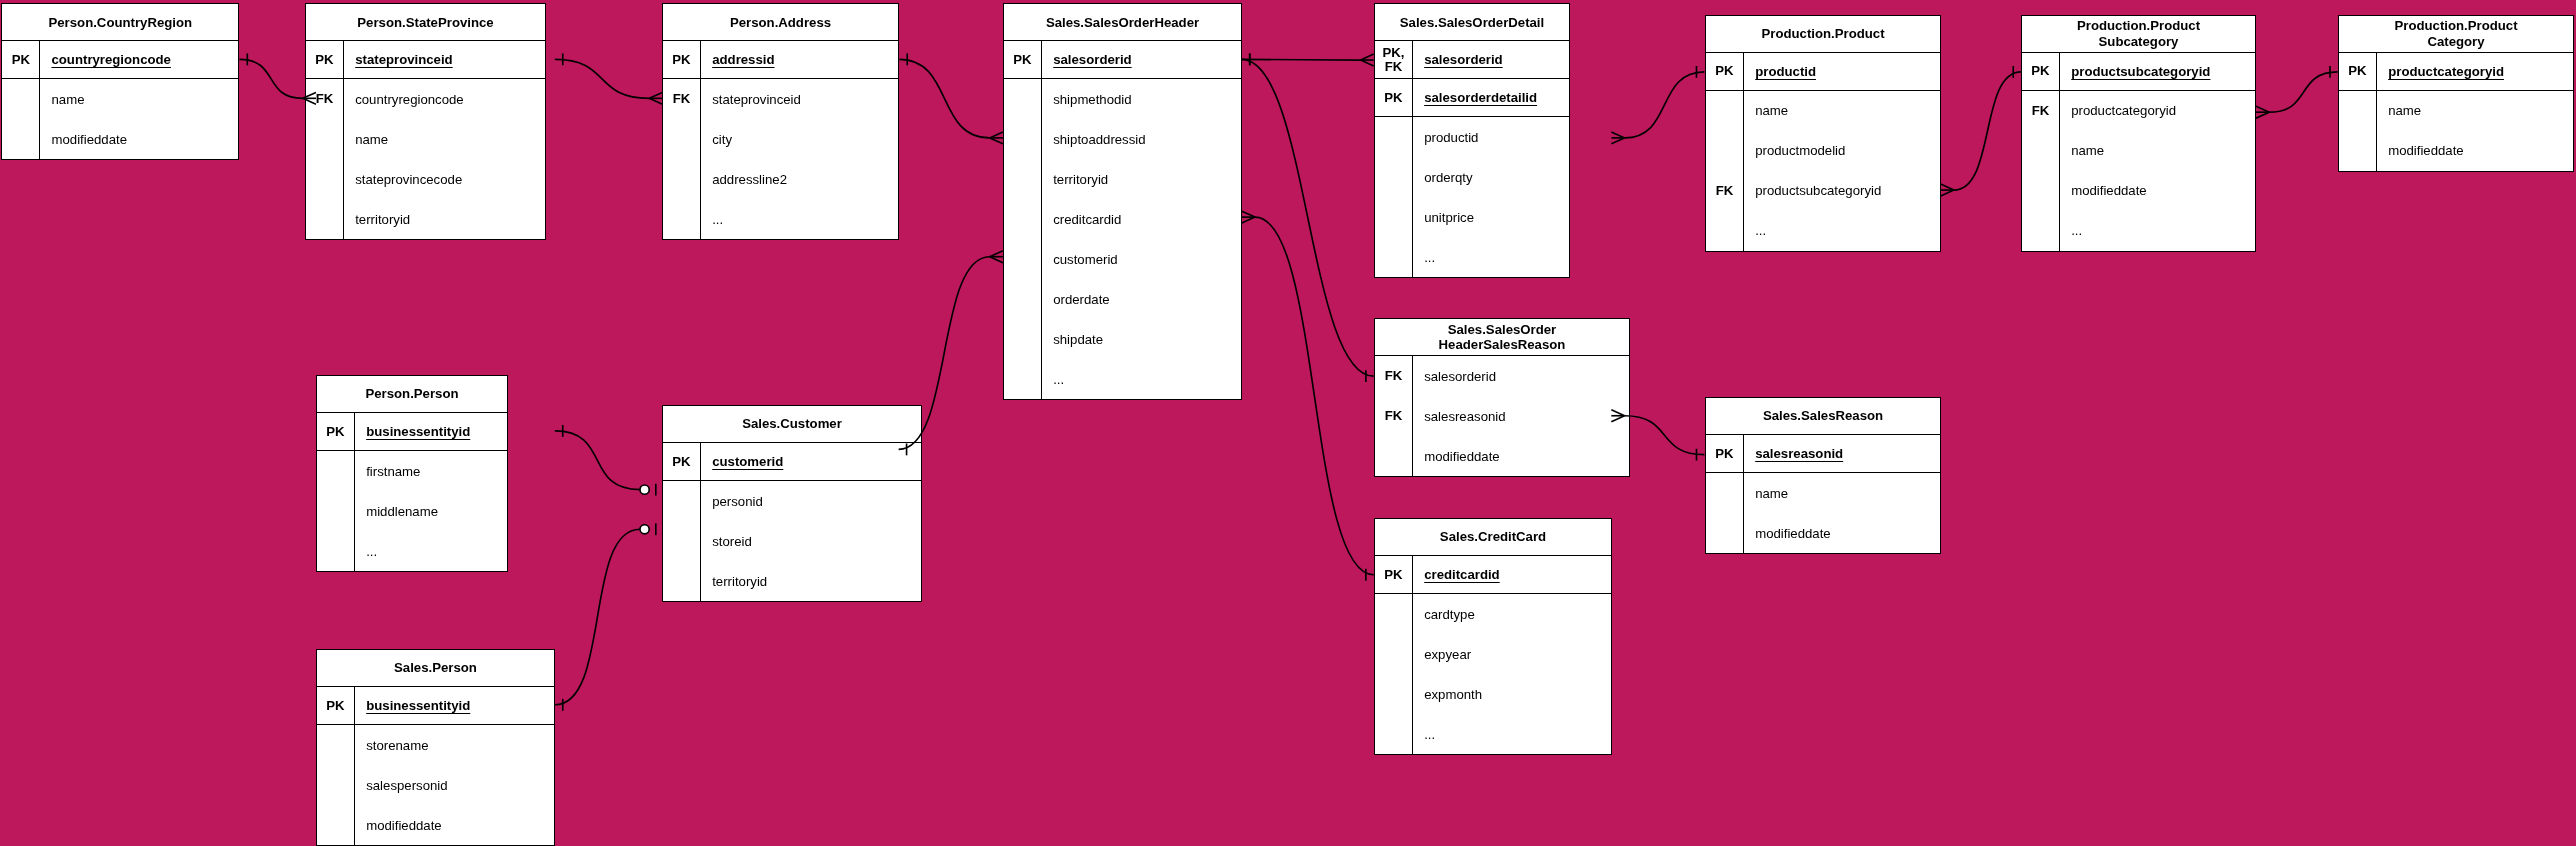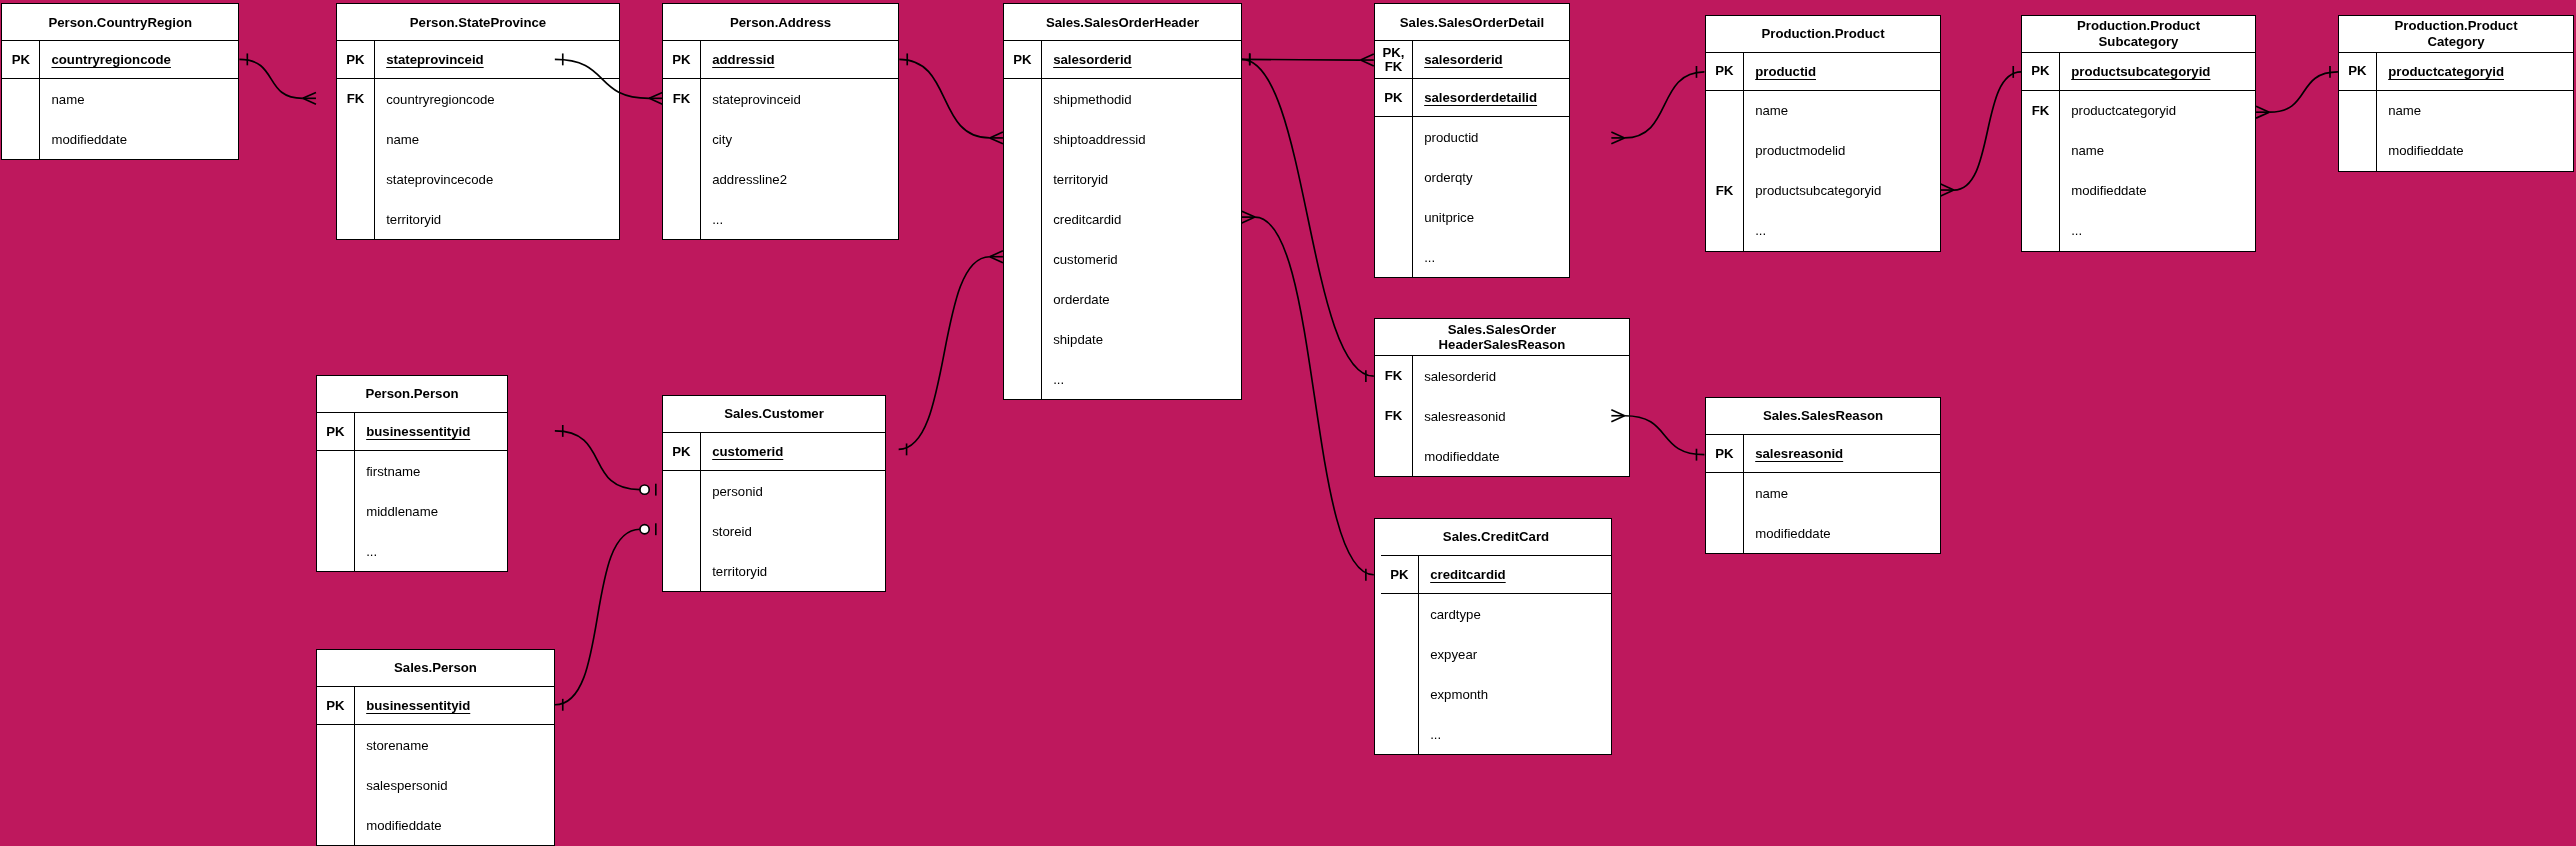--- a/index.html
+++ b/index.html
@@ -61,21 +61,21 @@
       </div>
       <div class="row">
         <div class="tag"></div>
         <div class="fld">name</div>
       </div>
       <div class="row">
         <div class="tag"></div>
         <div class="fld">modifieddate</div>
       </div>
     </div>
-    <div class="tbl" style="left: 336px; top: 3.3px; width: 284px;">
+    <div class="tbl" style="left: 305px; top: 3.3px; width: 241px;">
       <div class="ttl">Person.StateProvince</div>
       <div class="row key">
         <div class="tag">PK</div>
         <div class="fld pk">stateprovinceid</div>
       </div>
       <div class="row">
         <div class="tag">FK</div>
         <div class="fld">countryregioncode</div>
       </div>
       <div class="row">
@@ -256,21 +256,21 @@
       </div>
       <div class="row">
         <div class="tag"></div>
         <div class="fld">middlename</div>
       </div>
       <div class="row">
         <div class="tag"></div>
         <div class="fld">...</div>
       </div>
     </div>
-    <div class="tbl" style="left: 662px; top: 395px; width: 224px;">
+    <div class="tbl" style="left: 662px; top: 405px; width: 260px;">
       <div class="ttl">Sales.Customer</div>
       <div class="row key">
         <div class="tag">PK</div>
         <div class="fld pk">customerid</div>
       </div>
       <div class="row">
         <div class="tag"></div>
         <div class="fld">personid</div>
       </div>
       <div class="row">
@@ -325,21 +325,21 @@
       </div>
       <div class="row">
         <div class="tag"></div>
         <div class="fld">name</div>
       </div>
       <div class="row">
         <div class="tag"></div>
         <div class="fld">modifieddate</div>
       </div>
     </div>
-    <div class="tbl" style="left: 1374px; top: 518px; width: 238px; padding-left: 6px;">
+    <div class="tbl" style="left: 1374px; top: 518px; width: 238px;">
       <div class="ttl">Sales.CreditCard</div>
       <div class="row key">
         <div class="tag">PK</div>
         <div class="fld pk">creditcardid</div>
       </div>
       <div class="row">
         <div class="tag"></div>
         <div class="fld">cardtype</div>
       </div>
       <div class="row">

